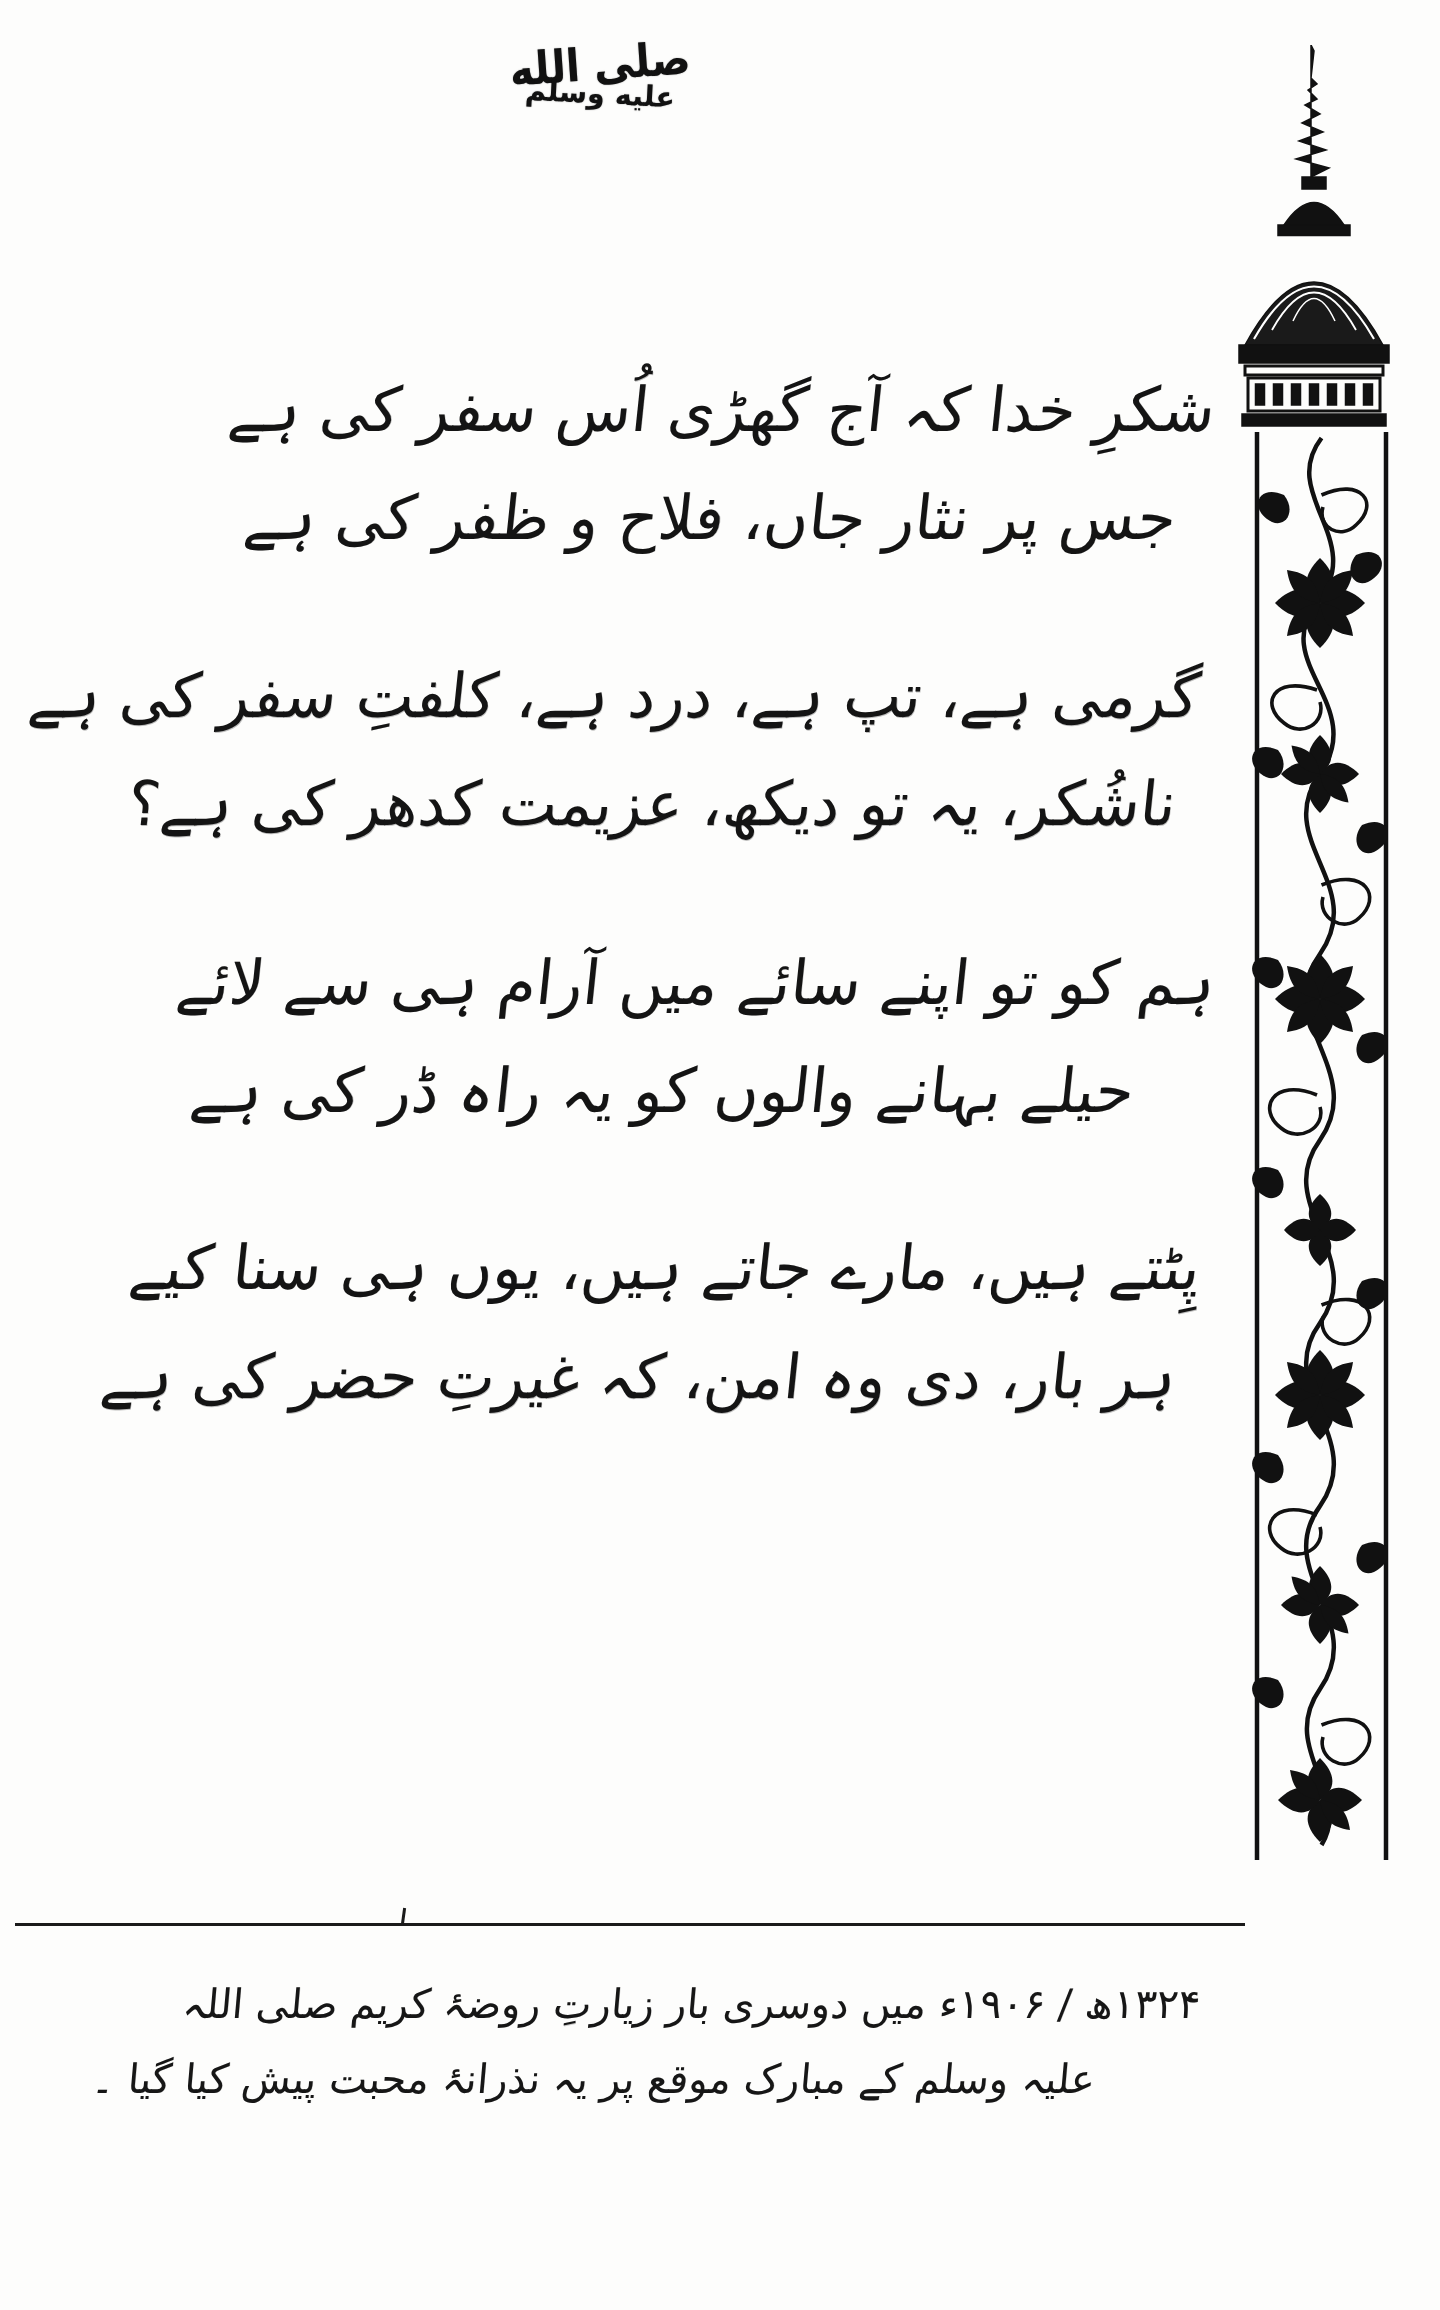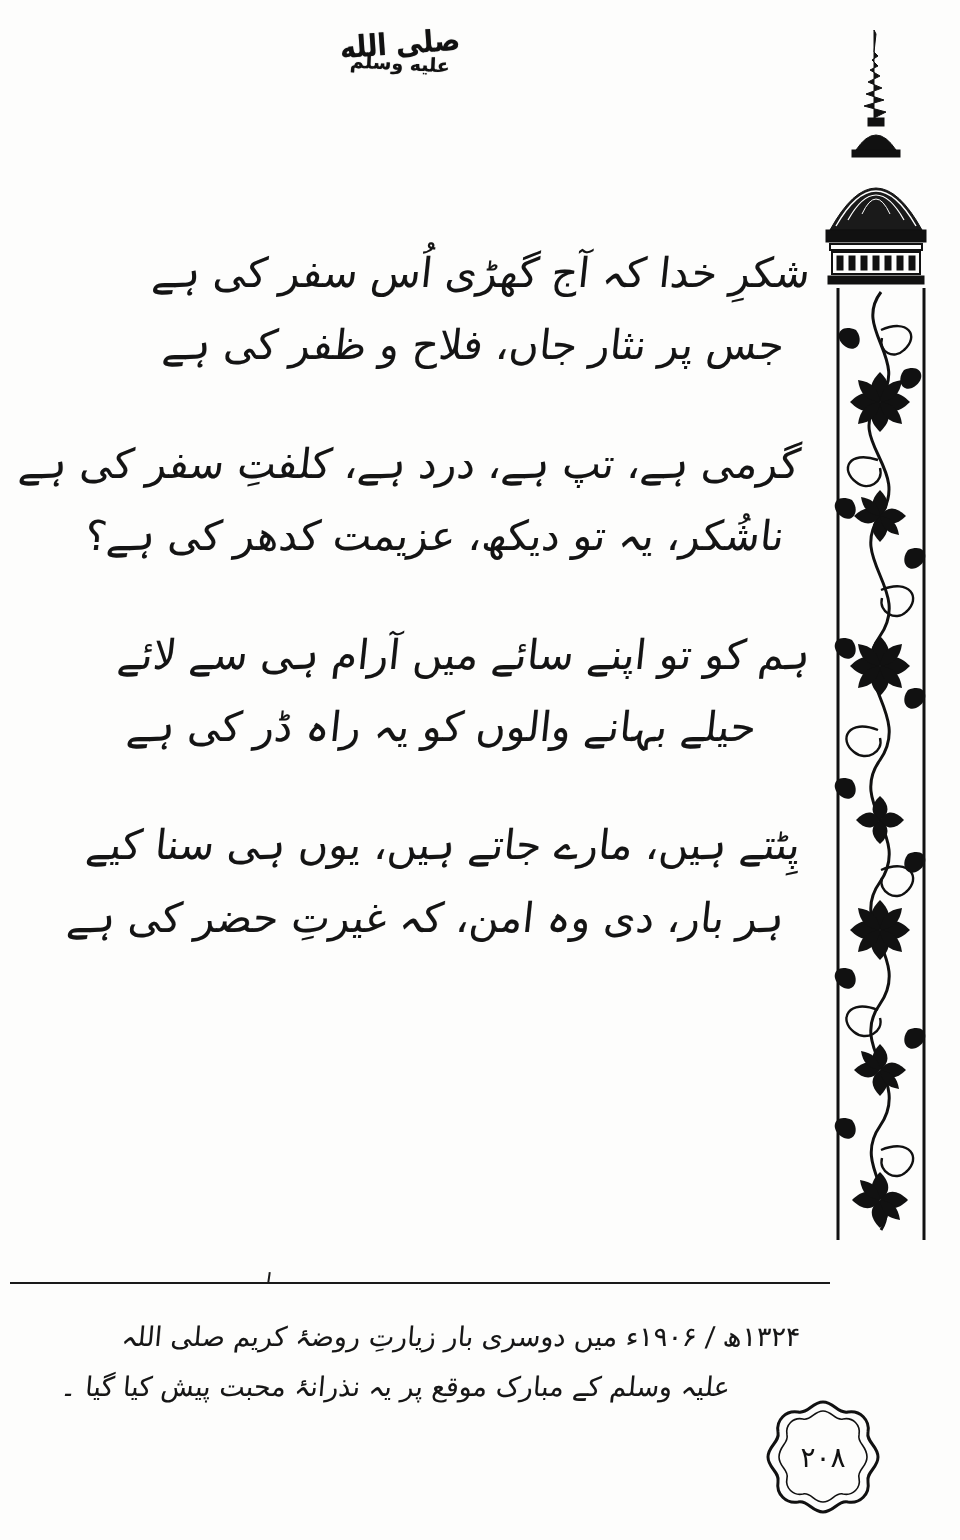--- a/index.html
+++ b/index.html
@@ -315,45 +315,14 @@
   </div>
 
   <div class="divider"></div>
   <div class="divider-tick"></div>
 
   <div class="footnote">
     <div class="fline">۱۳۲۴ھ / ۱۹۰۶ء میں دوسری بار زیارتِ روضۂ کریم صلی اللہ</div>
     <div class="fline second">علیہ وسلم کے مبارک موقع پر یہ نذرانۂ محبت پیش کیا گیا ۔</div>
   </div>
 
-  <div class="page-badge">
-    <svg width="118" height="118" viewBox="0 0 118 118" xmlns="http://www.w3.org/2000/svg">
-      <path d="M59 4
-               C 70 4, 74 16, 84 14
-               C 96 12, 106 22, 104 34
-               C 102 44, 114 48, 114 59
-               C 114 70, 102 74, 104 84
-               C 106 96, 96 106, 84 104
-               C 74 102, 70 114, 59 114
-               C 48 114, 44 102, 34 104
-               C 22 106, 12 96, 14 84
-               C 16 74, 4 70, 4 59
-               C 4 48, 16 44, 14 34
-               C 12 22, 22 12, 34 14
-               C 44 16, 48 4, 59 4 Z" fill="none" stroke="#111" stroke-width="3"></path>
-      <path d="M59 13
-               C 68 13, 71 23, 79 21
-               C 89 19, 97 27, 95 37
-               C 93 45, 103 48, 103 59
-               C 103 69, 93 72, 95 80
-               C 97 90, 89 98, 79 96
-               C 71 94, 68 104, 59 104
-               C 50 104, 47 94, 39 96
-               C 29 98, 21 90, 23 80
-               C 25 72, 15 69, 15 59
-               C 15 48, 25 45, 23 37
-               C 21 27, 29 19, 39 21
-               C 47 23, 50 13, 59 13 Z" fill="none" stroke="#111" stroke-width="1.6"></path>
-    </svg>
-    <div class="num">۲۰۸</div>
-  </div>
 
 </div>
 
 </body></html>

